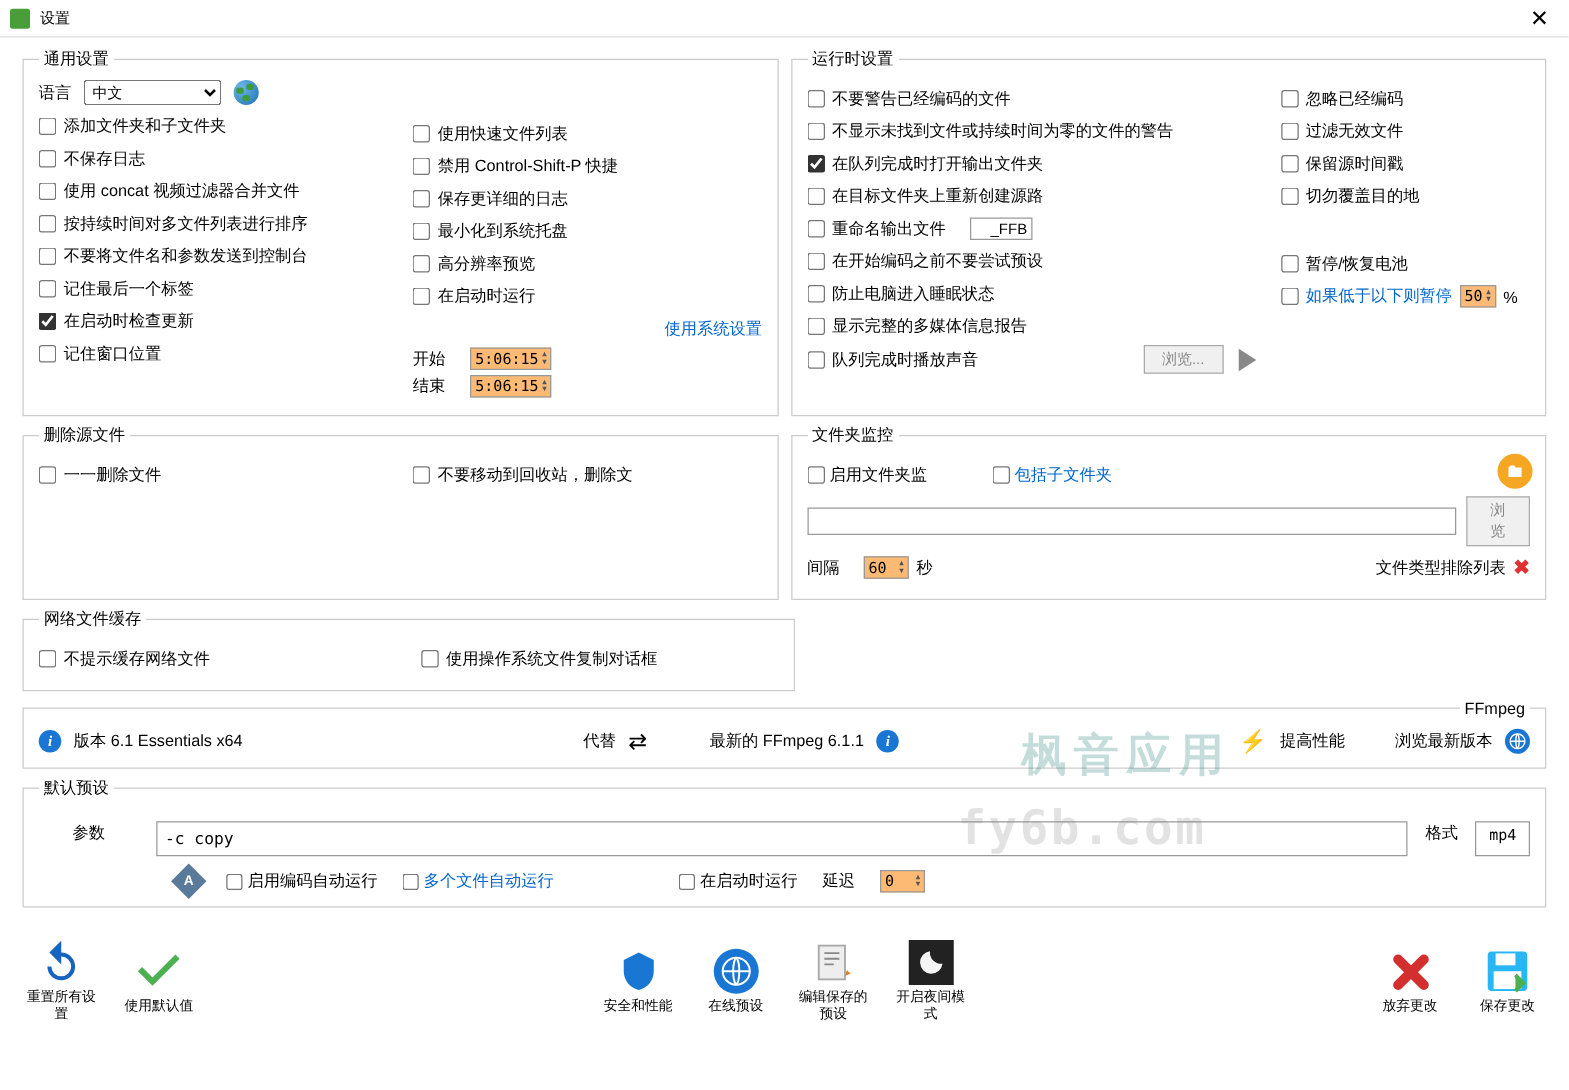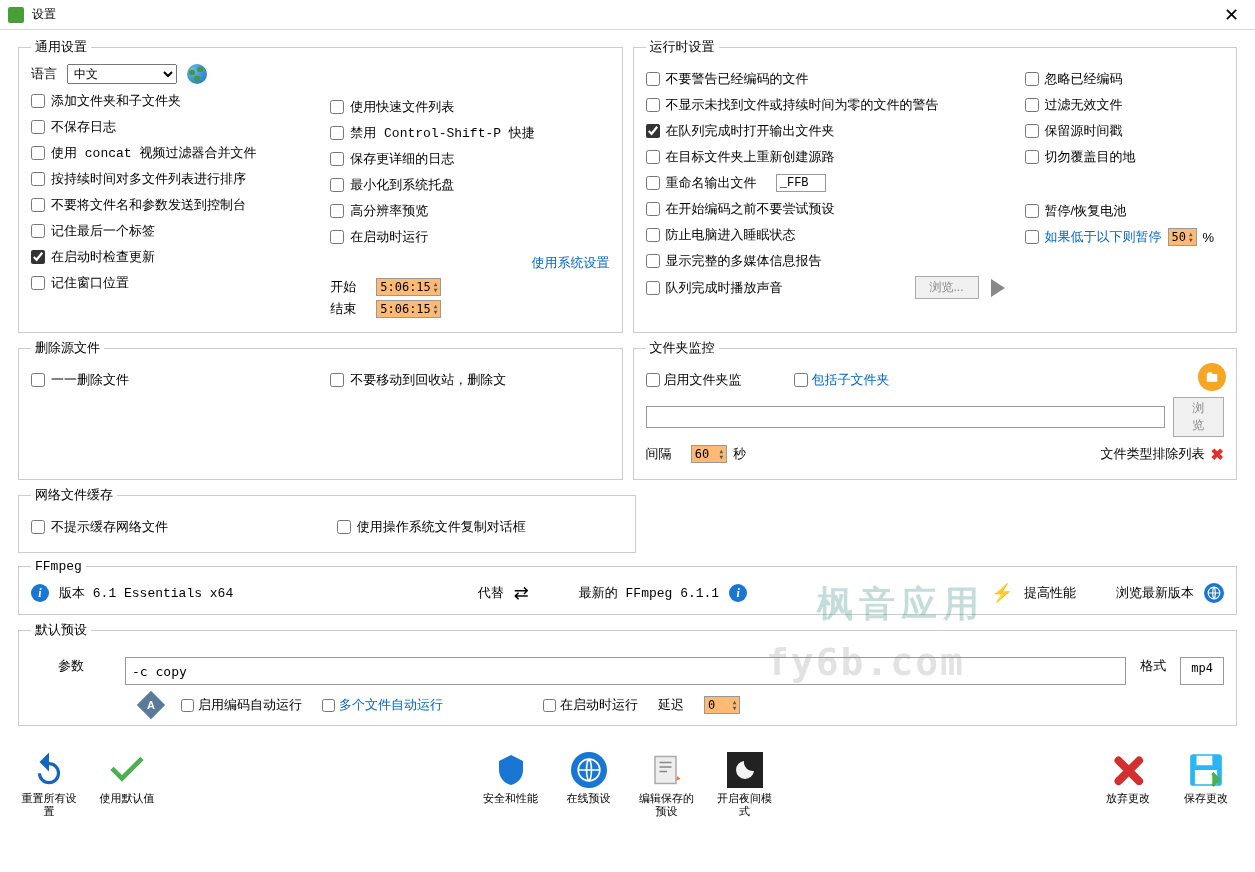--- a/index.html
+++ b/index.html
@@ -38,30 +38,30 @@
 .bolt { color: #f5c518; font-size: 18px; }
 .globe2 { width: 20px; height: 20px; border-radius: 50%; background: #1976d2; color: #fff; display: inline-flex; align-items: center; justify-content: center; }
 .ffmpeg-row { display: flex; align-items: center; gap: 10px; }
 .ffmpeg-row .spacer { flex: 1; }
 .param-row { display: flex; gap: 14px; margin: 10px 0; }
 .param-input { flex: 1; border: 1px solid #999; height: 28px; padding: 3px 6px; font-family: monospace; font-size: 13px; }
 .fmt-box { border: 1px solid #999; padding: 3px 10px; font-family: monospace; font-size: 12px; }
 .auto-row { display: flex; align-items: center; gap: 20px; margin-left: 110px; }
 .a-icon { width: 20px; height: 20px; background: #5a7a9a; transform: rotate(45deg); display: flex; align-items: center; justify-content: center; }
 .a-icon span { transform: rotate(-45deg); color: #fff; font-weight: bold; font-size: 11px; }
-.toolbar { display: flex; align-items: flex-start; padding: 10px 20px; gap: 20px; }
+.toolbar { display: flex; align-items: center; padding: 10px 20px; gap: 20px; }
 .tool-btn { display: flex; flex-direction: column; align-items: center; gap: 2px; cursor: pointer; width: 58px; }
 .tool-btn .lbl { font-size: 11px; text-align: center; line-height: 13px; }
 .toolbar .spacer { flex: 1; }
 .icon-lg { width: 40px; height: 40px; display: flex; align-items: center; justify-content: center; }
 .cb-inline { display: inline-flex; align-items: center; gap: 4px; }
 .watermark { position: absolute; opacity: 0.24; pointer-events: none; }
 .wm1 { right: 270px; top: 580px; font-size: 36px; font-weight: bold; color: #0f766e; letter-spacing: 6px; font-family: "KaiTi", serif; }
 .wm2 { right: 290px; top: 640px; font-size: 38px; font-weight: bold; color: #888; font-family: monospace; letter-spacing: 2px; }
-.mono { font-family: Liberation Mono, monospace; }
+.mono { font-family: Liberation Sans, sans-serif; text-align: right; }
 </style>
 </head>
 <body>
 
 <div class="titlebar">
   <div class="app-icon"></div>
   <div class="title">设置</div>
   <div class="close">✕</div>
 </div>
 

